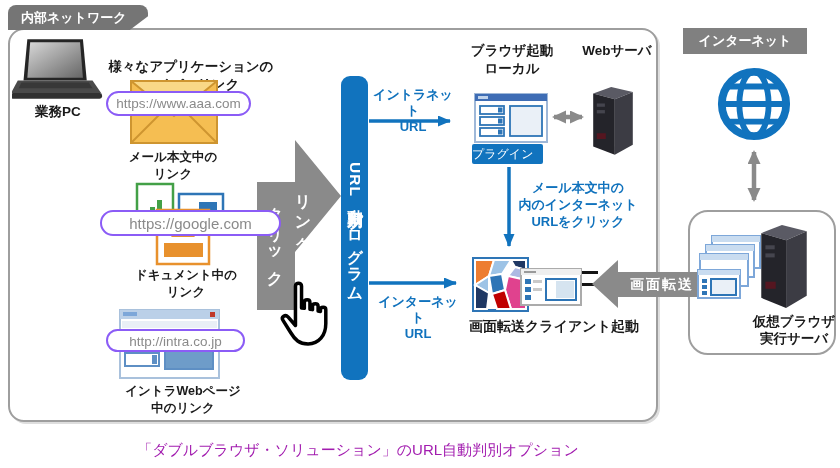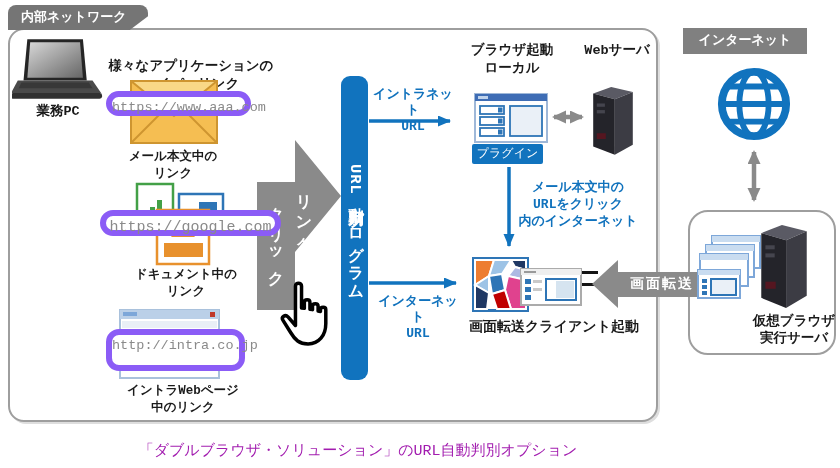--- a/index.html
+++ b/index.html
@@ -1,36 +1,36 @@
 <!DOCTYPE html>
 <html><head>
 <meta charset="utf-8">
 <style>
   html,body{margin:0;padding:0;background:#fff;}
   .canvas{position:relative;width:840px;height:468px;background:#fff;overflow:hidden;
-          font-family:Liberation Mono, monospace;border-radius:27px;}
+          font-family:Liberation Sans, sans-serif;border-radius:27px;}
   .abs{position:absolute;}
   .ctr{text-align:center;}
   .lbl{font-weight:bold;color:#1a1a1a;font-size:13.5px;line-height:18px;}
   .cap{font-weight:bold;color:#1a1a1a;font-size:12.5px;line-height:17px;}
   .blue-t{color:#1072BD;font-weight:bold;font-size:13px;line-height:16px;}
-  .pill{background:#fff;border:6px solid #8b5cf6;border-radius:13px;color:#8A8A8A;
+  .pill{background:#fff;border:2px solid #8b5cf6;border-radius:13px;color:#8A8A8A;
         box-sizing:border-box;text-align:center;font-size:13.5px;z-index:6;}
   .main-box{left:8px;top:28px;width:650px;height:394px;border:2.5px solid #9E9E9E;
             border-radius:16px;box-shadow:2px 2px 0 #DEDEDE;box-sizing:border-box;background:#fff;}
   .tab{left:8px;top:5px;width:140px;height:25px;background:#757575;color:#fff;
        font-weight:bold;font-size:13px;line-height:25px;padding-left:13px;box-sizing:border-box;
        border-radius:8px 8px 0 0;clip-path:polygon(0 0,100% 0,100% 45%,87% 100%,0 100%);z-index:5;}
   .gray-tag{background:#808080;color:#fff;font-weight:bold;font-size:13px;text-align:center;}
   .vtext{writing-mode:vertical-rl;text-orientation:mixed;color:#fff;font-weight:bold;}
   .bar{left:341px;top:76px;width:27px;height:304px;background:#1173BE;border-radius:9px;
        display:flex;align-items:center;justify-content:center;z-index:4;}
   .bar .vtext{font-size:15.5px;letter-spacing:1px;}
   .plugin{left:472px;top:144px;width:71px;height:20px;background:#1173BE;color:#fff;
-          font-size:12px;line-height:20px;text-align:center;border-radius:2px;z-index:5;}
+          font-size:12px;line-height:20px;text-align:left;border-radius:2px;z-index:5;}
   .vbox{left:688px;top:210px;width:148px;height:145px;border:2.5px solid #9E9E9E;
         border-radius:20px;box-sizing:border-box;background:#fff;z-index:2;}
   .blackline{background:#141414;z-index:3;}
   .caption{left:0;top:441px;width:716px;color:#a21caf;font-size:15px;}
   svg{display:block;}
 </style>
 </head>
 <body>
 
 <div class="canvas">
@@ -100,21 +100,21 @@
       <rect x="91" y="3" width="5" height="5" fill="#C0392B"></rect>
       <rect x="4" y="3" width="14" height="4" fill="#7DA7D9"></rect>
       <rect x="3" y="12" width="95" height="7" fill="#E9EFF6"></rect>
       <rect x="6" y="26" width="34" height="13" fill="#fff" stroke="#5E8FC4" stroke-width="2"></rect>
       <rect x="33" y="28" width="5" height="9" fill="#5E8FC4"></rect>
       <rect x="6" y="44" width="34" height="13" fill="#fff" stroke="#5E8FC4" stroke-width="2"></rect>
       <rect x="33" y="46" width="5" height="9" fill="#5E8FC4"></rect>
       <rect x="46" y="25" width="48" height="35" fill="#6E9CC9" stroke="#5E8FC4" stroke-width="2"></rect>
     </svg>
   </div>
-  <div class="abs pill" style="left:106px;top:329px;width:139px;height:42px;line-height:22px;">http://intra.co.jp</div>
+  <div class="abs pill" style="left:106px;top:329px;width:139px;height:23px;line-height:22px;">http://intra.co.jp</div>
   <div class="abs ctr cap" style="left:108px;top:383px;width:150px;">
     <div>イントラWebページ</div>
     <div>中のリンク</div>
   </div>
 
   <div class="abs" style="left:255px;top:138px;width:88px;height:176px;z-index:4;">
     <svg viewBox="0 0 88 176" width="88" height="176">
       <polygon points="2,44 40,44 40,2 86,58 40,114 40,172 2,172" fill="#8A8A8A"></polygon>
     </svg>
     <span class="abs vtext" style="left:37px;top:45px;font-size:16px;letter-spacing:3px;">リンクを</span>
@@ -188,22 +188,22 @@
       <polygon points="8,14 32,21 32,88 8,78" fill="#24242A"></polygon>
       <polygon points="32,21 52,12 52,76 32,88" fill="#3C3C44"></polygon>
       <rect x="12" y="26" width="9" height="4" fill="#45454E"></rect>
       <rect x="12" y="34" width="9" height="4" fill="#45454E"></rect>
       <rect x="12" y="62" width="10" height="7" fill="#551620"></rect>
     </svg>
   </div>
 
   <div class="abs ctr blue-t" style="left:512px;top:179px;width:132px;line-height:17px;">
     <div>メール本文中の</div>
+    <div>内のインターネット</div>
     <div>URLをクリック</div>
-    <div>内のインターネット</div>
   </div>
 
   <div class="abs blackline" style="left:556px;top:271px;width:42px;height:3px;"></div>
   <div class="abs blackline" style="left:558px;top:283px;width:40px;height:3px;"></div>
   <div class="abs" style="left:472px;top:257px;width:57px;height:55px;z-index:4;">
     <svg viewBox="0 0 57 55" width="57" height="55">
       <rect x="1.5" y="1.5" width="54" height="52" fill="#fff" stroke="#2E75B6" stroke-width="3"></rect>
       <g stroke="#fff" stroke-width="2">
         <polygon points="3,3 22,3 17,19 3,28" fill="#ED7D31"></polygon>
         <polygon points="22,3 39,3 30,17 17,19" fill="#9DC3E6"></polygon>

